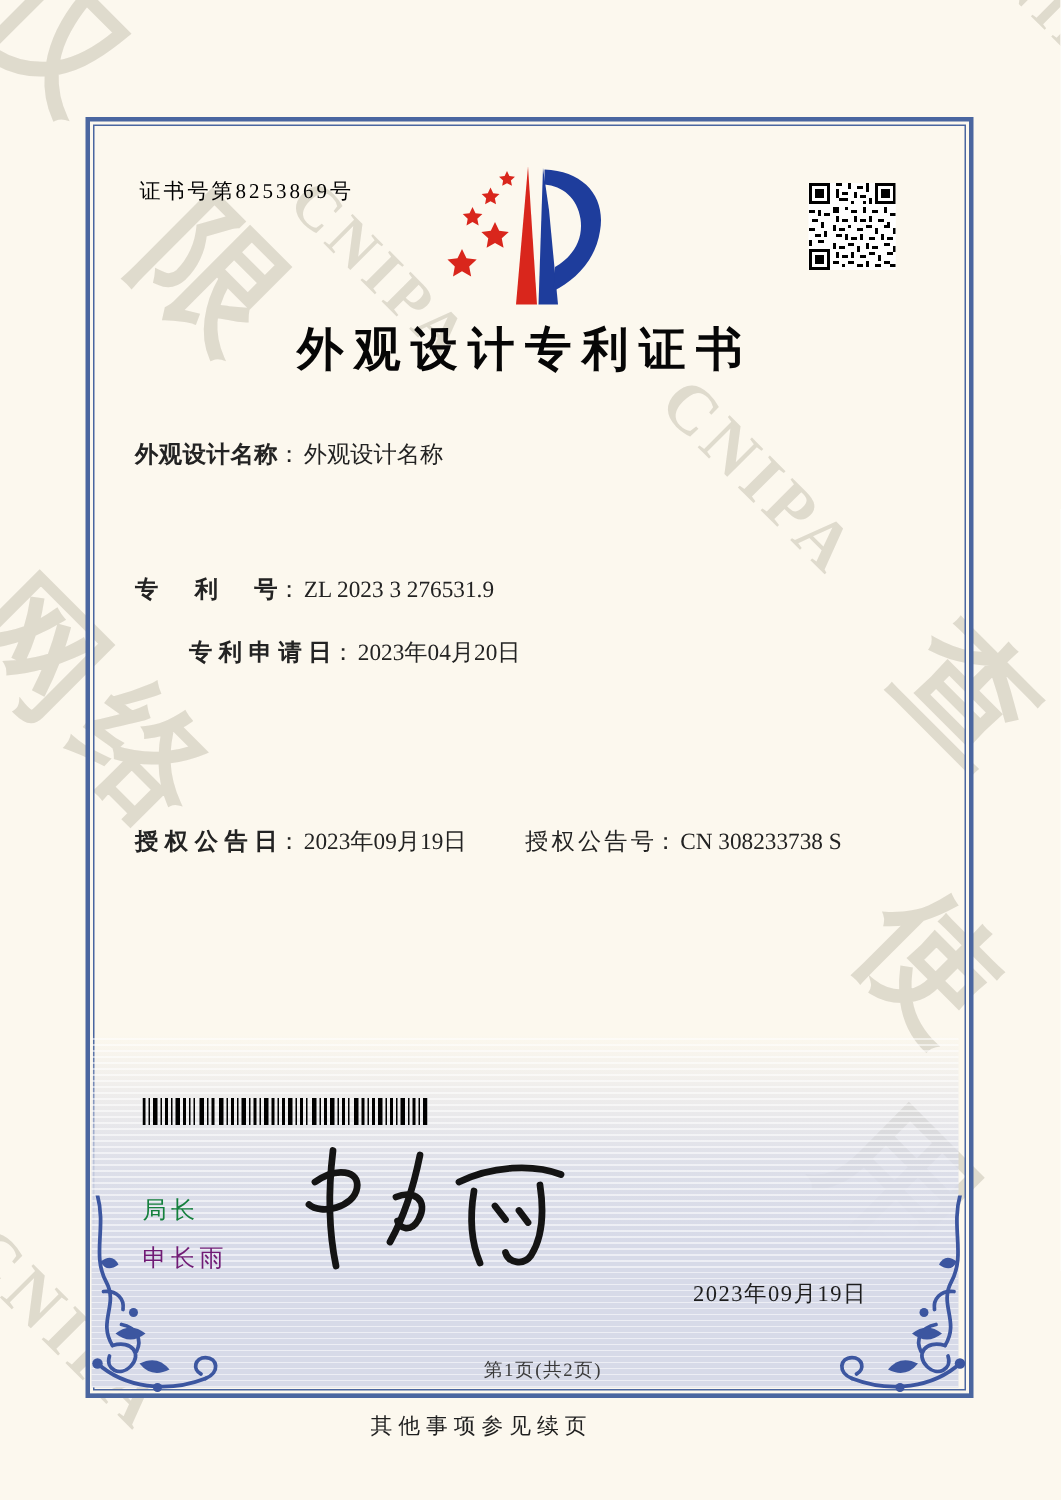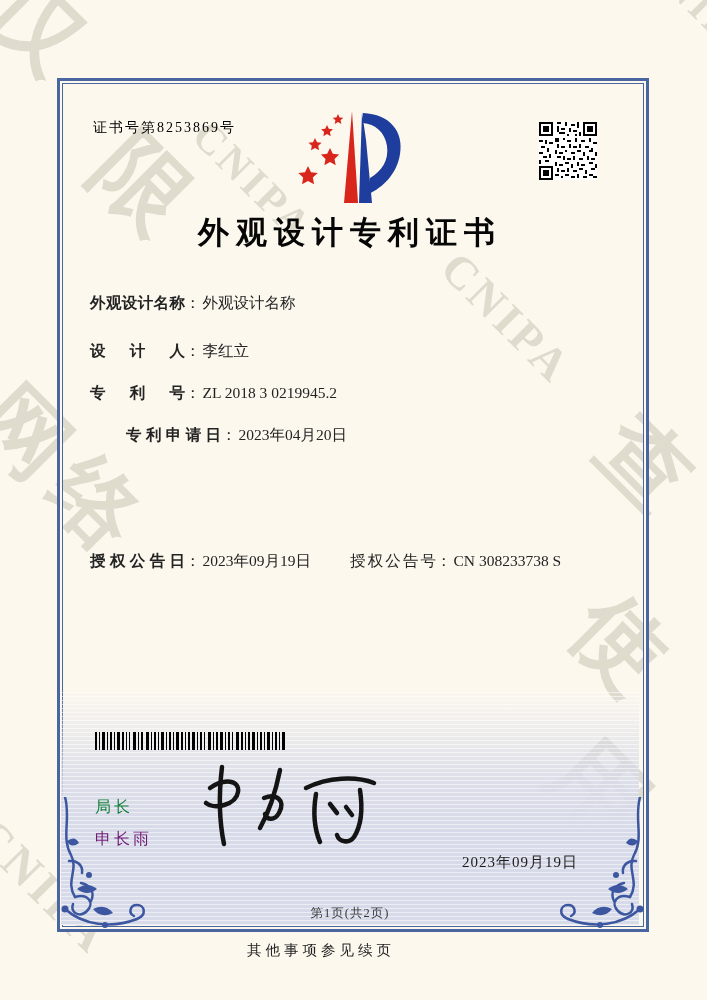--- a/index.html
+++ b/index.html
@@ -58,21 +58,21 @@
   }
   .bodytext p{margin:0 0 3px 0;text-indent:2em;}
   
   .barcode{position:absolute;left:95px;top:732px;}
   
   .sig-title{position:absolute;left:95px;top:797px;font-size:16px;letter-spacing:3px;color:#15803d;font-family:"Liberation Sans","DejaVu Sans",sans-serif;}
   .sig-name{position:absolute;left:95px;top:829px;font-size:16px;letter-spacing:3px;color:#701a75;font-family:"Liberation Sans","DejaVu Sans",sans-serif;}
   .sig-script{position:absolute;left:188px;top:762px;}
   .sig-date{position:absolute;left:430px;top:853px;width:180px;text-align:center;font-size:15px;letter-spacing:1px;color:#1d1d1d;}
   
-  .page-info{position:absolute;left:57px;top:905px;width:586px;text-align:center;font-size:12.5px;color:#3a3a3a;letter-spacing:1px;}
+  .page-info{position:absolute;left:57px;top:905px;width:586px;text-align:center;font-size:12.5px;color:#3a3a3a;letter-spacing:1px;padding-left:12px;}
   .cont-note{position:absolute;left:0;top:941px;width:642px;text-align:center;font-size:14.5px;letter-spacing:4px;color:#1f1f1f;}
   
   .flourish{position:absolute;top:797px;}
   .flourish.left{left:59px;}
   .flourish.right{left:550px;transform:scaleX(-1);}
 </style>
 </head>
 <body>
 
 <div class="page">
@@ -197,25 +197,22 @@
           <rect x="27" y="27" width="2" height="1"></rect>
       </g>
     </svg>
   </div>
 
   <div class="title">外观设计专利证书</div>
 
   <div class="field" style="top:293px;">
     <span class="flabel">外观设计名称</span><span>：</span><span class="fvalue">外观设计名称</span>
   </div>
-  <div class="field" style="top:341px;">
-    <span class="flabel">设计人</span><span>：</span><span class="fvalue">李红立</span>
-  </div>
   <div class="field" style="top:383px;">
-    <span class="flabel">专利号</span><span>：</span><span class="fvalue">ZL 2018 3 0219945.2</span>
+    <span class="flabel">专利号</span><span>：</span><span class="fvalue">ZL 2023 3 276531.9</span>
   </div>
   <div class="field" style="top:425px;margin-left:36px;">
     <span class="flabel">专利申请日</span><span>：</span><span class="fvalue">2023年04月20日</span>
   </div>
   <div class="field" style="top:551px;">
     <span class="flabel">授权公告日</span><span>：</span><span class="fvalue">2023年09月19日</span>
   </div>
   <div class="field2" style="top:551px;">
     <span class="flabel2">授权公告号</span><span>：</span><span class="fvalue">CN 308233738 S</span>
   </div>

